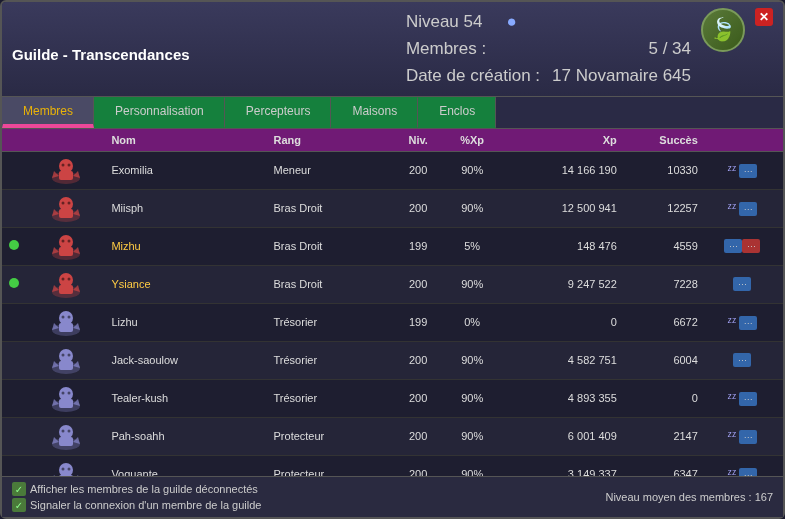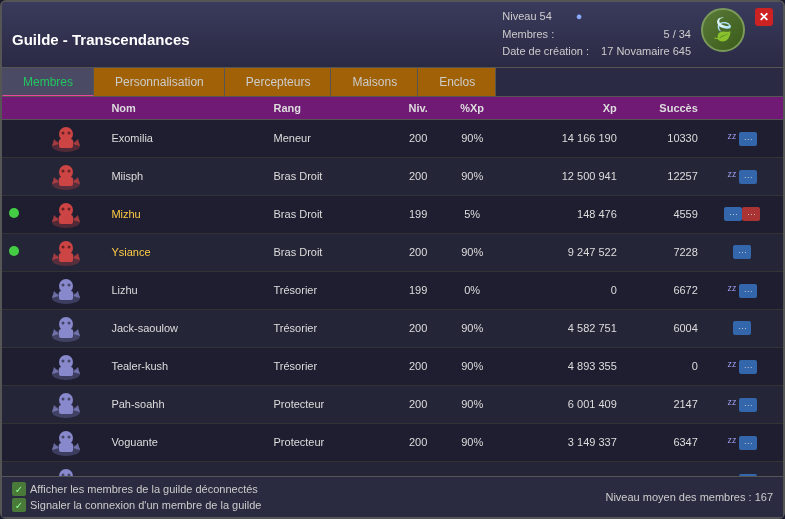--- a/index.html
+++ b/index.html
@@ -36,21 +36,21 @@
       align-items: center;
       gap: 8px;
       margin-top: 11px;
     }
     .title-text {
       font-size: 15px;
       font-weight: bold;
       color: #ffffff;
     }
     .guild-info {
-      font-size: 11px;
+      font-size: 17px;
       color: #ccc;
       line-height: 1.6;
     }
     .guild-info-row {
       display: flex;
       gap: 4px;
     }
     .guild-icon {
       width: 44px;
       height: 44px;
@@ -81,27 +81,27 @@
       display: flex;
       background: #2a2a45;
       border-bottom: 1px solid #555;
     }
     .tab {
       padding: 6px 20px;
       cursor: pointer;
       border: 1px solid transparent;
       font-size: 12px;
       color: #ccc;
-      background: #a16207;
+      background: #15803d;
       border-right: 1px solid #555;
     }
     .tab.active {
       background: #4a4a65;
-      color: #22c55e;
-      border-bottom: 1px solid #ec4899;
+      color: #eab308;
+      border-bottom: 4px solid #ec4899;
     }
     .table-container {
       flex: 1;
       overflow-y: auto;
       background: #1e1e30;
     }
     .table-container::-webkit-scrollbar {
       width: 12px;
     }
     .table-container::-webkit-scrollbar-track {

